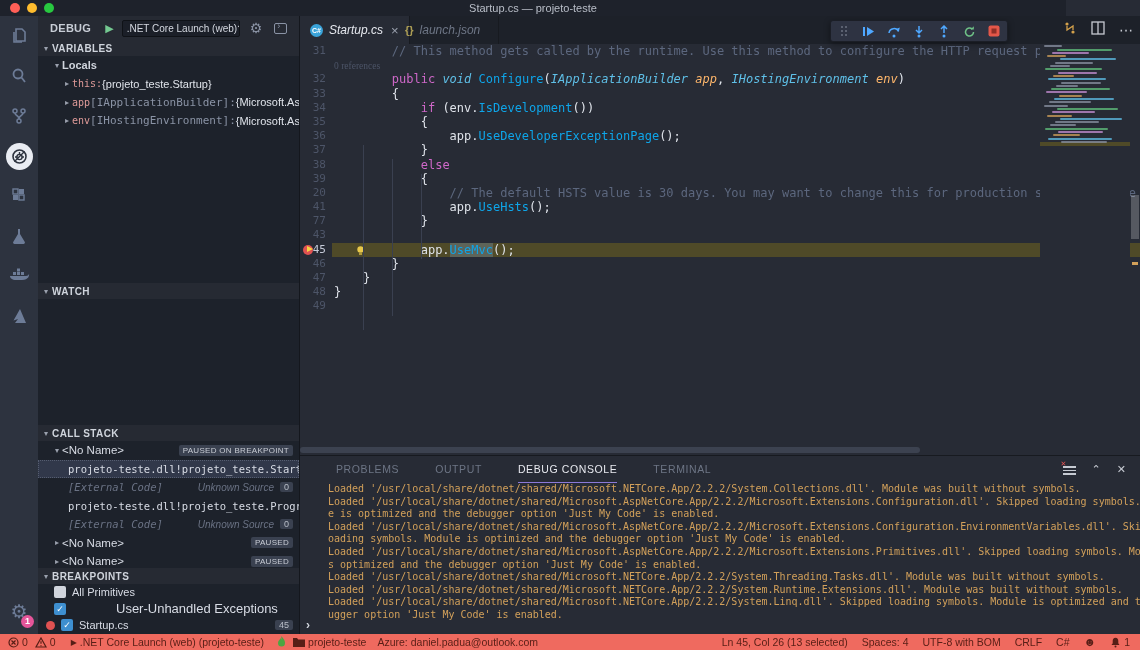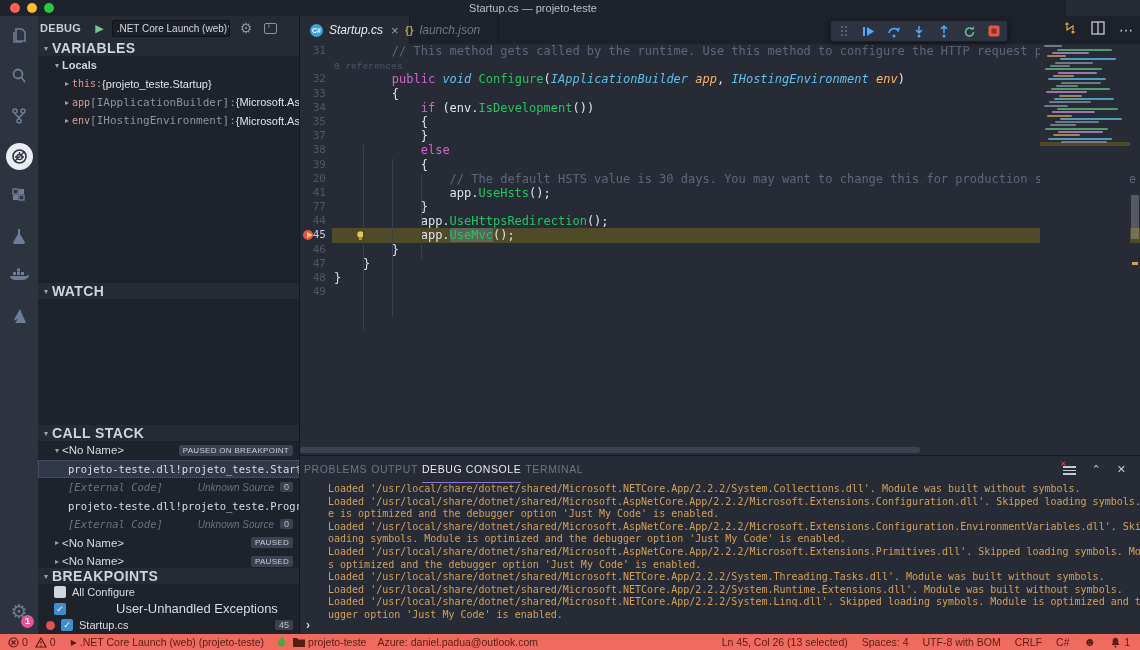--- a/index.html
+++ b/index.html
@@ -11,29 +11,29 @@
   
   .activitybar{position:absolute;left:0;top:16px;width:38px;height:618px;background:#2d333f;z-index:20}
   .ab-item{position:relative;width:38px;height:40px;display:flex;align-items:center;justify-content:center;color:#6d7c97;cursor:pointer}
   .ab-item svg{display:block}
   .ab-active-circle{width:27px;height:27px;border-radius:50%;background:#e9ecf2;display:flex;align-items:center;justify-content:center}
   .ab-gear{position:absolute;bottom:6px;left:0;width:38px;height:34px;display:flex;align-items:center;justify-content:center;color:#6d7c97;font-size:19px;cursor:pointer}
   .gear-badge{position:absolute;right:4px;bottom:0px;width:13px;height:13px;border-radius:50%;background:#e5559a;color:#fff;font-size:9px;line-height:13px;text-align:center;font-weight:bold}
   
   .sidebar{position:absolute;left:38px;top:16px;width:262px;height:618px;background:#22262e;border-right:1px solid #14171d;z-index:10}
   .sb-header{position:absolute;left:0;top:0;width:100%;height:24px;display:flex;align-items:center;background:#262a33}
-  .sb-title{font-size:11px;font-weight:bold;color:#c8cdd6;letter-spacing:.3px;margin-left:2px}
+  .sb-title{font-size:11px;font-weight:bold;color:#c8cdd6;letter-spacing:.3px;margin-left:12px}
   .dbg-play{color:#74c991;font-size:11px;margin-left:14px;cursor:pointer}
   .dbg-select{margin-left:8px;width:118px;height:17px;background:#1b1f28;border:1px solid #0f1217;border-radius:2px;color:#d4d8e0;font-size:10px;line-height:15px;padding:0 4px;white-space:nowrap;overflow:hidden;cursor:pointer;display:flex;justify-content:space-between}
   .dbg-gear{margin-left:10px;color:#8a93a5;font-size:14px;cursor:pointer}
   .dbg-panelicon{margin-left:12px;width:13px;height:11px;border:1px solid #8a93a5;border-radius:2px;position:relative;cursor:pointer}
   .dbg-panelicon:after{content:"›";position:absolute;left:2px;top:-3px;color:#8a93a5;font-size:9px}
   .section-head{position:absolute;left:0;width:100%;height:16px;display:flex;align-items:center;background:#262a33}
   .section-head .tw{font-size:8px;color:#9aa0ad;margin:0 4px 0 6px}
-  .section-head .lbl{font-size:14px;font-weight:bold;color:#cfd4dc;letter-spacing:.4px}
+  .section-head .lbl{font-size:10px;font-weight:bold;color:#cfd4dc;letter-spacing:.4px}
   .pane{position:absolute;left:0;width:100%;background:#1d222b;overflow:hidden}
   .tree-row{position:relative;height:18.5px;display:flex;align-items:center;font-size:11px;color:#d8dce5;white-space:nowrap;overflow:hidden;cursor:pointer}
   .tw2{font-size:8px;color:#9aa0ad;width:10px;text-align:center;flex:none}
   .vname{color:#de9a98;font-family:"DejaVu Sans Mono",monospace;font-size:10px}
   .vmeta{color:#8a93a5;font-family:"DejaVu Sans Mono",monospace;font-size:11px}
   .vval{color:#dfe3ea;font-family:Liberation Sans, sans-serif;font-size:11px}
   .badge{flex:none;background:#3a4150;color:#c8ccd4;font-size:8px;padding:1px 4px;border-radius:2px;margin-right:6px;letter-spacing:.3px}
   .cs-frame{font-family:"DejaVu Sans Mono",monospace;font-size:10.5px}
   .cs-sel{background:#31384a;outline:1px dotted #555d70;outline-offset:-1px}
   .ext{color:#6a7284;font-style:italic;font-family:"DejaVu Sans Mono",monospace;font-size:10.5px}
@@ -57,39 +57,39 @@
   
   .dbgbar{position:absolute;left:830px;top:20px;width:178px;height:22px;background:#2e3342;border:1px solid #1b1e26;border-radius:3px;display:flex;align-items:center;justify-content:space-around;box-shadow:0 2px 6px rgba(0,0,0,.4);z-index:25}
   .dbgbar span{display:flex;align-items:center;justify-content:center;width:18px;height:18px;cursor:pointer}
   
   .editor{position:absolute;left:300px;top:44px;width:840px;height:411px;background:#272b35;overflow:hidden;z-index:5}
   .code-row{position:relative;height:14.2px;line-height:14.2px;font-family:"DejaVu Sans Mono",monospace;font-size:12px;white-space:pre;padding-left:34px}
   .code-row .num{position:absolute;left:0;top:0;width:26px;text-align:right;color:#4d5568;font-size:11px}
   .code-row.hl .num{color:#c6cbd8}
   .code-row.hl:before{content:"";position:absolute;left:32px;right:0;top:0;bottom:0;background:#4f4a28}
   .code-row span.seg{position:relative}
-  .lens{color:#4d5568!important;font-size:9.5px!important;font-family:Liberation Mono, monospace}
+  .lens{color:#4d5568!important;font-size:9.5px!important;font-family:Liberation Serif, serif}
   .cm{color:#5c677e}.kw{color:#cf68c9}.ty{color:#5fc0e8;font-style:italic}.pm{color:#ffb76b;font-style:italic}
-  .fn{color:#22c55e}.tx{color:#dfe3ea}
+  .fn{color:#0ea5e9}.tx{color:#dfe3ea}
   .sel{background:rgba(130,170,220,.28)}
   .guide{position:absolute;width:1px;background:#3a4050}
   .bp-icon{position:absolute;left:3px;top:2px;width:10px;height:10px;border-radius:50%;background:#e05252}
   .bp-arrow{position:absolute;left:7px;top:3.5px;width:0;height:0;border-left:6px solid #f5d542;border-top:3.5px solid transparent;border-bottom:3.5px solid transparent}
   .bulb{position:absolute;left:55px;top:2px;width:11px;height:11px}
   .minimap{position:absolute;right:10px;top:0;width:90px;height:411px;background:#272b35}
   .minimap .mrow{position:relative;height:2px;margin:1.3px 0 0 4px;border-radius:1px}
   .mm-hl{position:absolute;left:0;top:98px;width:100%;height:4px;background:#4f4a28}
   .vsb{position:absolute;right:0;top:0;width:10px;height:411px}
   .vsb-thumb{position:absolute;left:1px;top:151px;width:8px;height:44px;background:rgba(255,255,255,.22)}
   .vsb-mark{position:absolute;left:2px;top:218px;width:6px;height:3px;background:#d2a05a}
   .hsb{position:absolute;left:0;bottom:2px;width:620px;height:6px;background:#3c4250;border-radius:3px}
   
   .panel{position:absolute;left:300px;top:455px;width:840px;height:179px;background:#272b35;border-top:1px solid #171a20;z-index:8}
   .panel-head{position:absolute;left:0;top:0;width:100%;height:27px;display:flex;align-items:center}
-  .ptab{font-size:10.5px;letter-spacing:.6px;color:#6d7585;margin-left:4px;height:27px;line-height:26px;cursor:pointer}
+  .ptab{font-size:10.5px;letter-spacing:.6px;color:#6d7585;margin-left:36px;height:27px;line-height:26px;cursor:pointer}
   .ptab.active{color:#e8eaf0;border-bottom:1.5px solid #8b79d9}
   .panel-icons{margin-left:auto;display:flex;align-items:center;gap:16px;margin-right:14px;color:#c6cad2}
   .clear-ic{position:relative;width:13px;height:11px;cursor:pointer}
   .clear-ic i{display:block;height:1.5px;background:#c6cad2;margin-top:2px}
   .clear-ic:after{content:"✕";position:absolute;left:-2px;top:-4px;color:#e05252;font-size:7px;font-style:normal}
   .chev{font-size:11px;cursor:pointer}
   .console{position:absolute;left:16px;top:27px;width:100%;height:140px;overflow:hidden;padding-left:12px}
   .console-line{height:12.6px;line-height:12.6px;font-family:"DejaVu Sans Mono",monospace;font-size:10px;color:#d2a05a;white-space:pre}
   .prompt{position:absolute;left:6px;bottom:2px;color:#d0d4dc;font-size:12px;font-weight:bold}
   
@@ -259,21 +259,21 @@
       </div>
     </div>
 
   <div class="section-head" style="top:552px">
     <span class="tw">▾</span>
     <span class="lbl">BREAKPOINTS</span>
   </div>
   <div class="pane" style="top:568px;height:50px" id="breakpoints-pane">
       <div class="tree-row" style="height: 16.6px; padding-left: 16px;">
         <span class="chk off"></span>
-        <span style="font-size: 11px;">All Configure</span>
+        <span style="font-size: 11px;">All Primitives</span>
       </div>
       <div class="tree-row" style="height: 16.6px; padding-left: 16px;">
         <span class="chk on">✓</span>
         <span style="font-size: 13px; padding-left: 44px;">User-Unhandled Exceptions</span>
       </div>
       <div class="tree-row" style="height: 16.6px; padding-left: 8px;">
         <span class="bp-dot"></span>
         <span class="chk on">✓</span>
         <span style="font-size: 11px;">Startup.cs</span>
         <span class="numbadge" style="margin-left: auto;">45</span>
@@ -358,27 +358,28 @@
 </div>
 
 <div class="editor" id="editor">
   <div id="code-lines">
       <div class="code-row"><span class="num">31</span><span class="seg cm">        // This method gets called by the runtime. Use this method to configure the HTTP request pipeline.</span></div>
       <div class="code-row"><span class="lens">0 references</span></div>
       <div class="code-row"><span class="num">32</span><span class="seg tx">        </span><span class="seg kw">public</span><span class="seg tx"> </span><span class="seg ty">void</span><span class="seg tx"> </span><span class="seg fn">Configure</span><span class="seg tx">(</span><span class="seg ty">IApplicationBuilder</span><span class="seg tx"> </span><span class="seg pm">app</span><span class="seg tx">, </span><span class="seg ty">IHostingEnvironment</span><span class="seg tx"> </span><span class="seg pm">env</span><span class="seg tx">)</span></div>
       <div class="code-row"><span class="num">33</span><span class="seg tx">        {</span></div>
       <div class="code-row"><span class="num">34</span><span class="seg tx">            </span><span class="seg kw">if</span><span class="seg tx"> (env.</span><span class="seg fn">IsDevelopment</span><span class="seg tx">())</span></div>
       <div class="code-row"><span class="num">35</span><span class="seg tx">            {</span></div>
+      <div class="code-row"><span class="num">36</span><span class="seg tx">                app.</span><span class="seg fn">UseDeveloperExceptionPage</span><span class="seg tx">();</span></div>
       <div class="code-row"><span class="num">37</span><span class="seg tx">            }</span></div>
       <div class="code-row"><span class="num">38</span><span class="seg tx">            </span><span class="seg kw">else</span></div>
       <div class="code-row"><span class="num">39</span><span class="seg tx">            {</span></div>
       <div class="code-row"><span class="num">20</span><span class="seg cm">                // The default HSTS value is 30 days. You may want to change this for production scenarios, see </span></div>
       <div class="code-row"><span class="num">41</span><span class="seg tx">                app.</span><span class="seg fn">UseHsts</span><span class="seg tx">();</span></div>
       <div class="code-row"><span class="num">77</span><span class="seg tx">            }</span></div>
-      <div class="code-row"><span class="num">44</span><span class="seg tx">            app.</span><span class="seg fn">UseHttpsRedirection</span><span class="seg tx">();</span></div>
+      <div class="code-row"><span class="num">43</span></div>
       <div class="code-row hl"><span class="num">45</span><span class="bp-icon"></span><span class="bp-arrow"></span><span class="bulb"><svg width="11" height="11" viewBox="0 0 11 11">
             <circle cx="5.5" cy="4.5" r="3.2" fill="#e8c84a"></circle>
             <rect x="4" y="7.5" width="3" height="2.5" fill="#b09a3a"></rect>
           </svg></span><span class="seg tx">            app.</span><span class="seg fn sel">UseMvc</span><span class="seg tx">();</span></div>
       <div class="code-row"><span class="num">46</span><span class="seg tx">        }</span></div>
       <div class="code-row"><span class="num">47</span><span class="seg tx">    }</span></div>
       <div class="code-row"><span class="num">48</span><span class="seg tx">}</span></div>
       <div class="code-row"><span class="num">49</span></div>
     </div>
   <div class="guide" style="left:63px;top:101px;height:185px"></div>

